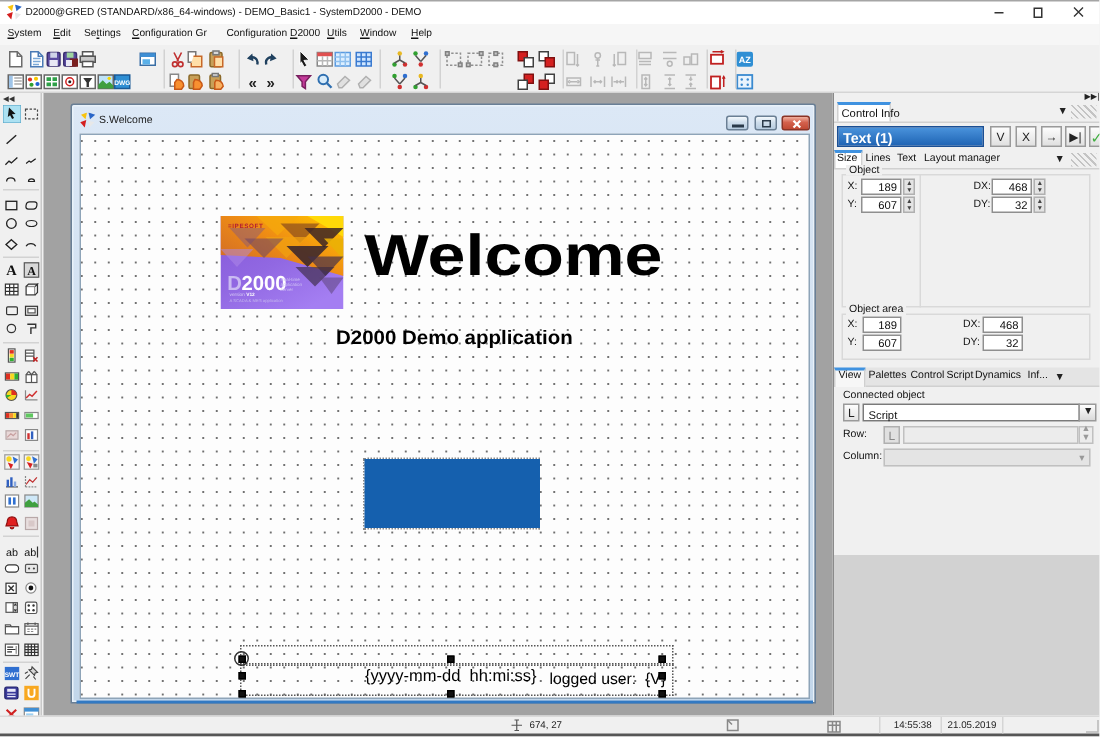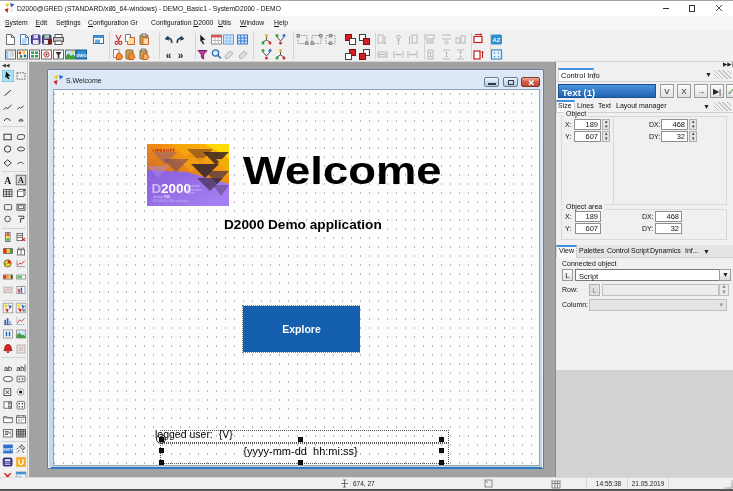--- a/index.html
+++ b/index.html
@@ -629,25 +629,24 @@
       <text x="40" y="43" font-size="3" fill="#d0c2f4" font-family="Liberation Sans">Real-time</text>
       <text x="40" y="46.5" font-size="3" fill="#d0c2f4" font-family="Liberation Sans">application</text>
       <text x="40" y="50" font-size="3" fill="#d0c2f4" font-family="Liberation Sans">server</text>
       <text x="6" y="53.5" font-size="3.2" fill="#d8ccf6" font-family="Liberation Sans">version <tspan font-weight="bold" fill="#fff">V12</tspan></text>
       <text x="6" y="57.5" font-size="2.8" fill="#c4b4ee" font-family="Liberation Sans">A SCADA &amp; MES application</text>
     </svg>
     <div class="abs" style="left:189px;top:62px;font-size:38.5px;line-height:38.5px;font-weight:bold;color:#000;transform:scaleX(1.18);transform-origin:0 0">Welcome</div>
     <div class="abs" style="left:170px;top:128px;font-size:13px;line-height:13px;font-weight:bold;color:#000;transform:scaleX(1.05);transform-origin:0 0">D2000 Demo application</div>
     <div class="abs" style="left:188px;top:215px;width:118px;height:48px;border:1px dotted #888"></div>
         <div class="abs" style="left:189px;top:216px;width:117px;height:46px;background:#1560ae"></div>
-    <div class="abs" style="left:189px;top:216px;width:117px;height:46px;line-height:46px;text-align:center;font-size:10.5px;font-weight:bold;color:#fff">Explore</div>
 
     <div class="abs" style="left:106px;top:340px;width:289px;height:13px;border:1px dotted #555"></div>
     <div class="abs" style="left:106px;top:353px;width:289px;height:21px;border:1px dotted #555"></div>
-    <div class="abs" style="left:101px;top:339px;width:289px;text-align:left;font-size:10.5px;line-height:10.5px;color:#000">logged user:&nbsp; {V}</div>
+    <div class="abs" style="left:101px;top:358px;width:289px;text-align:right;font-size:10.5px;line-height:10.5px;color:#000">logged user:&nbsp; {V}</div>
     <div class="abs" style="left:102px;top:356px;width:289px;text-align:center;font-size:11px;line-height:11px;color:#000">{yyyy-mm-dd&nbsp; hh:mi:ss}</div>
   </div>
   <div class="abs" style="left:3px;top:397px;width:491px;height:2.2px;background:#3279c2"></div>
 </div>
 
 <div class="abs" style="left:159px;top:437px;width:5px;height:5px;background:#111;border:1px solid #000"></div>
     <div class="abs" style="left:298px;top:437px;width:5px;height:5px;background:#111;border:1px solid #000"></div>
     <div class="abs" style="left:439px;top:437px;width:5px;height:5px;background:#111;border:1px solid #000"></div>
     <div class="abs" style="left:159px;top:448px;width:5px;height:5px;background:#111;border:1px solid #000"></div>
     <div class="abs" style="left:439px;top:448px;width:5px;height:5px;background:#111;border:1px solid #000"></div>

